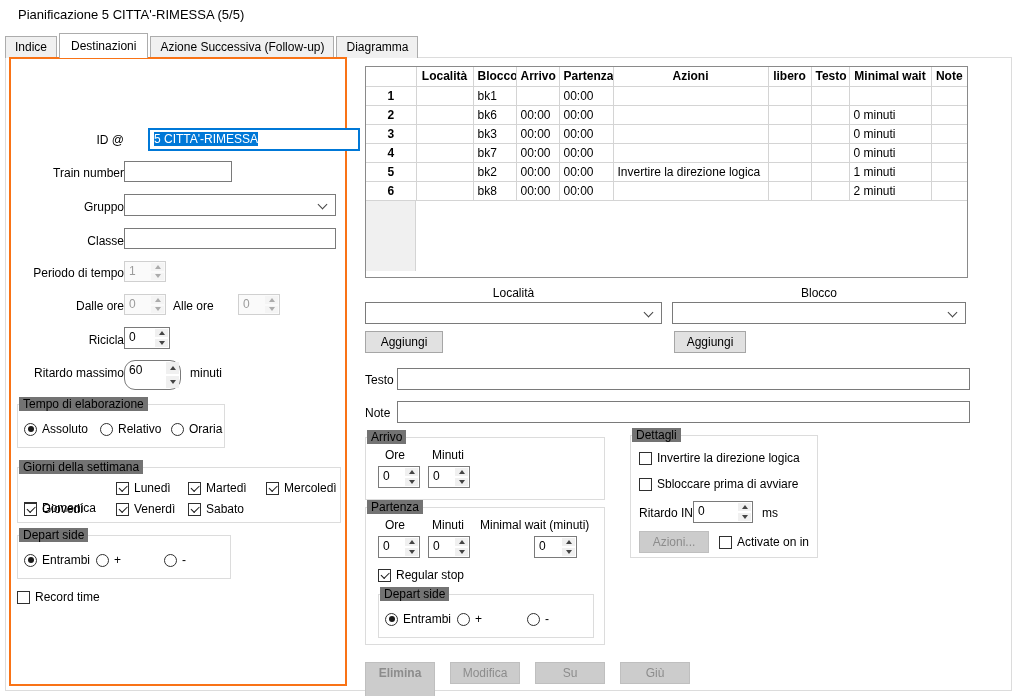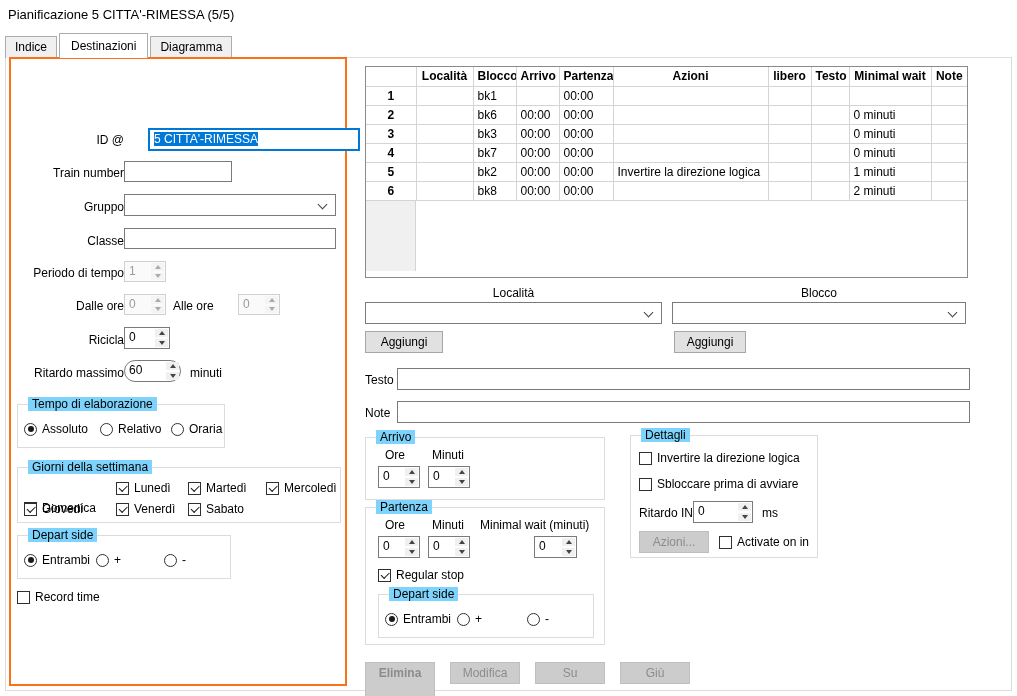--- a/index.html
+++ b/index.html
@@ -5,21 +5,21 @@
   * { box-sizing: border-box; }
   html,body { margin:0; padding:0; }
   body {
     width:1017px; height:696px; position:relative; overflow:hidden;
     background:#ffffff; color:#000;
     font-family:"Liberation Sans", sans-serif; font-size:12px;
   }
   .abs { position:absolute; }
 
   
-  .title { position:absolute; left:8px; top:7px; font-size:13px; }
+  .title { position:absolute; left:18px; top:7px; font-size:13px; }
   .tabstrip { position:absolute; left:5px; top:33px; height:25px; display:flex; align-items:flex-end; }
   .tab {
     height:22px; line-height:21px; padding:0 9px; background:#f0f0f0;
     border:1px solid #acacac; border-bottom:none; margin-right:0; font-size:12px;
     position:relative; z-index:1;
   }
   .tab + .tab { margin-left:2px; }
   .tab.active { height:25px; line-height:24px; background:#fff; z-index:3; padding:0 11px; }
   .page {
     position:absolute; left:5px; top:57px; width:1007px; height:634px;
@@ -50,21 +50,21 @@
   .spinner .sbtn { flex:1; background:#f0f0f0; display:flex; align-items:center; justify-content:center; margin:1px 1px; }
   .arr-up { width:0; height:0; border-left:3px solid transparent; border-right:3px solid transparent; border-bottom:4px solid #444; }
   .arr-dn { width:0; height:0; border-left:3px solid transparent; border-right:3px solid transparent; border-top:4px solid #444; }
   .spinner.disabled { border-color:#d0d0d0; background:#fafafa; color:#9b9b9b; }
   .spinner.disabled .sbtn { background:#f4f4f4; }
   .spinner.disabled .arr-up { border-bottom-color:#ababab; }
   .spinner.disabled .arr-dn { border-top-color:#ababab; }
 
   
   .group { position:absolute; border:1px solid #dcdcdc; }
-  .gtitle { position:absolute; top:-8px; left:10px; background:#7dd3fc; padding:0 4px; white-space:nowrap;text-align:center; }
+  .gtitle { position:absolute; top:-8px; left:1px; background:#737373; padding:0 4px; white-space:nowrap;text-align:center; }
 
   
   .opt { position:absolute; display:flex; align-items:center; white-space:nowrap; }
   .radio { width:13px; height:13px; border:1px solid #2f2f2f; border-radius:50%; background:#fff; position:relative; flex:none; margin-right:5px; }
   .radio.checked::after { content:""; position:absolute; left:2.5px; top:2.5px; width:6px; height:6px; border-radius:50%; background:#1a1a1a; }
   .cb { width:13px; height:13px; border:1px solid #2f2f2f; background:#fff; position:relative; flex:none; margin-right:5px; }
   .cb.checked::after { content:""; position:absolute; left:1.5px; top:2.5px; width:7px; height:3.5px; border-left:1.8px solid #1a1a1a; border-bottom:1.8px solid #1a1a1a; transform:rotate(-45deg); }
 
   
   .btn { position:absolute; background:#e1e1e1; border:1px solid #a6a6a6; text-align:center; font-size:12px; }
@@ -86,20 +86,21 @@
   .grid-filler .hdrstrip { position:absolute; left:0; top:0; width:50px; height:70px; background:#f0f0f0; border-right:1px solid #d4d4d4; }
 </style>
 </head>
 <body>
 
 <div class="title">Pianificazione 5 CITTA'-RIMESSA (5/5)</div>
 
 <div class="tabstrip">
   <div class="tab">Indice</div>
   <div class="tab active">Destinazioni</div>
+  <div class="tab">Azione Successiva (Follow-up)</div>
   <div class="tab">Diagramma</div>
 </div>
 
 <div class="page"></div>
 
 <div class="left-panel">
 
   <div class="llabel" style="top:74px;">ID @</div>
   <div class="tbox focused" style="left:113px; top:69px; width:212px; height:23px;margin-left:24px;"><span class="sel">5 CITTA'-RIMESSA</span></div>
 
@@ -160,21 +161,21 @@
         <span class="sbtn">
           <i class="arr-up"></i>
         </span>
         <span class="sbtn">
           <i class="arr-dn"></i>
         </span>
       </span>
   </div>
 
   <div class="llabel" style="top:307px;">Ritardo massimo</div>
-  <div class="spinner" style="left:113px; top:301px; width:57px; height:22px;border-radius:11px;">
+  <div class="spinner" style="left:113px; top:301px; width:57px; height:30px;border-radius:11px;">
     <span class="val">60</span>
     <span class="btns">
         <span class="sbtn">
           <i class="arr-up"></i>
         </span>
         <span class="sbtn">
           <i class="arr-dn"></i>
         </span>
       </span>
   </div>

